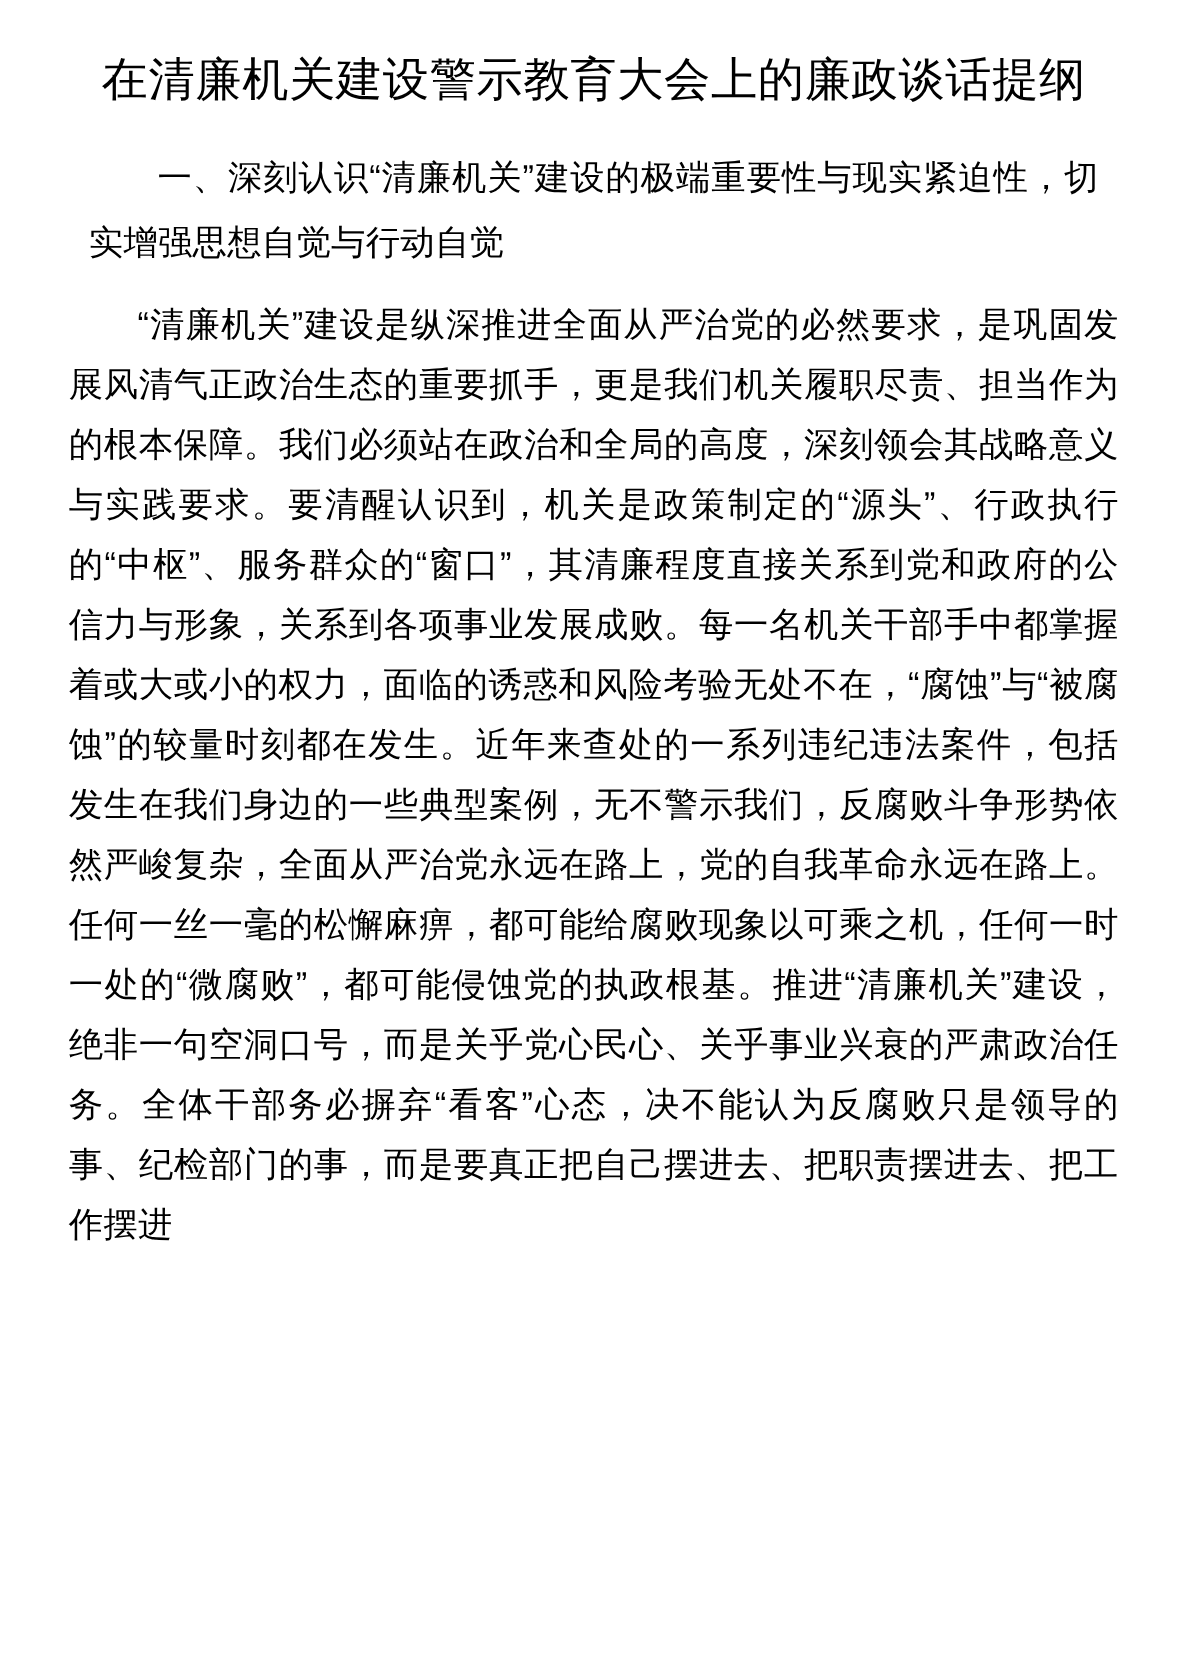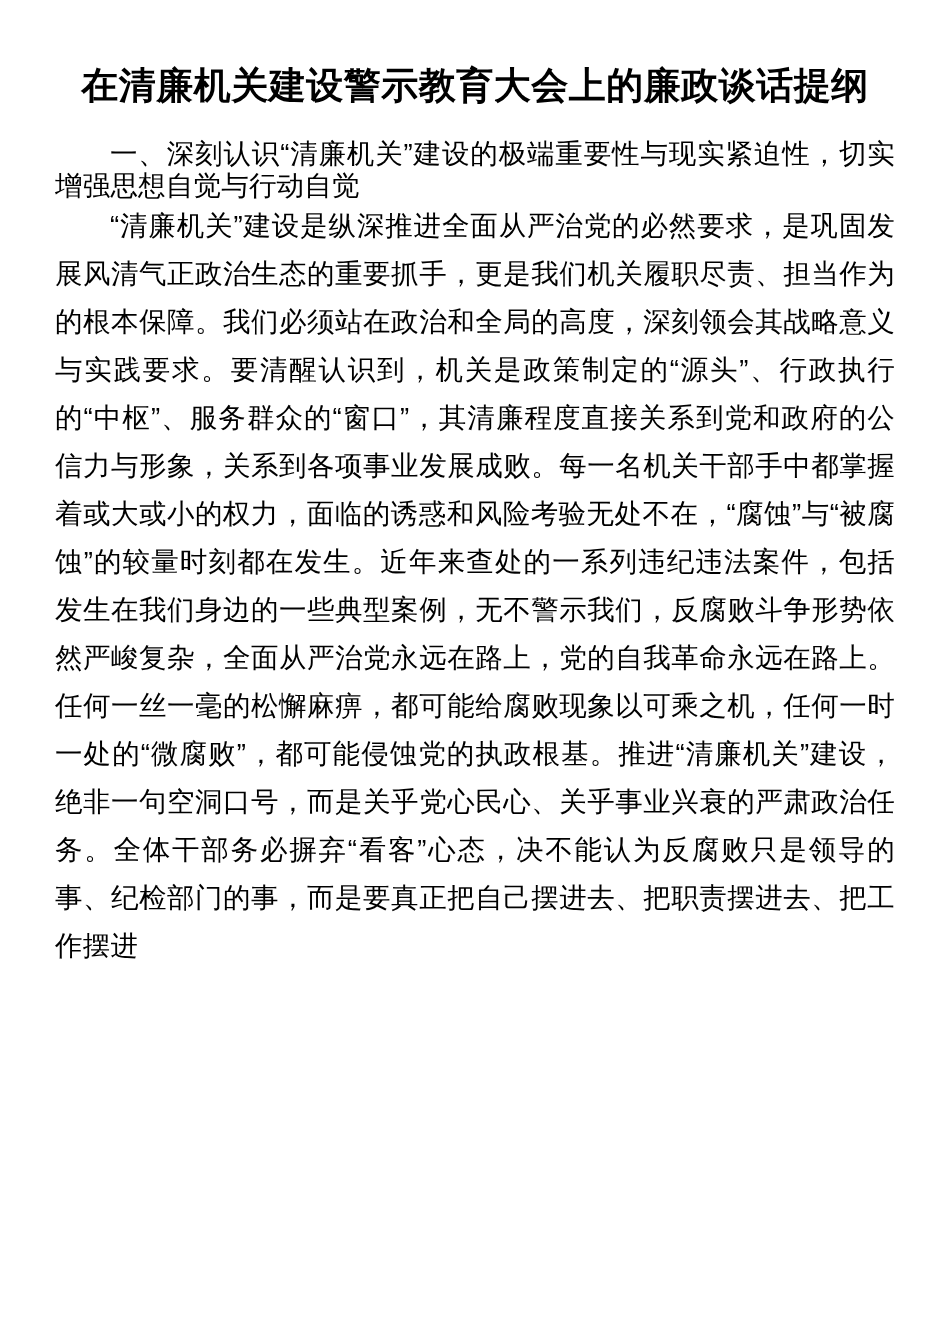--- a/index.html
+++ b/index.html
@@ -20,45 +20,45 @@
     box-sizing: border-box;
   }
   .content {
     position: absolute;
     left: 55px;
     top: 0;
     width: 840px;
   }
   .doc-title {
     font-size: 37px;
-    font-weight: bold;
+    font-weight: normal;
     text-align: center;
     line-height: 48px;
     margin: 0;
-    padding-top: 62px;
+    padding-top: 40px;
     letter-spacing: 0.5px;
     white-space: nowrap;
   }
   .body-block {
     margin-top: 28px;
   }
   p.para {
     font-size: 27.5px;
     line-height: 48px;
     margin: 0;
     text-align: justify;
     text-justify: inter-ideograph;
     text-indent: 2em;
     letter-spacing: 0.2px;
     word-break: break-all;
   }
   p.heading {
     font-size: 27.5px;
-    line-height: 32px;
-    margin: 0;
+    line-height: 52px;
+    margin: 16px;
     text-align: justify;
     text-justify: inter-ideograph;
     text-indent: 2em;
     letter-spacing: 0.2px;
     word-break: break-all;
   }
 </style>
 </head>
 <body>
 

